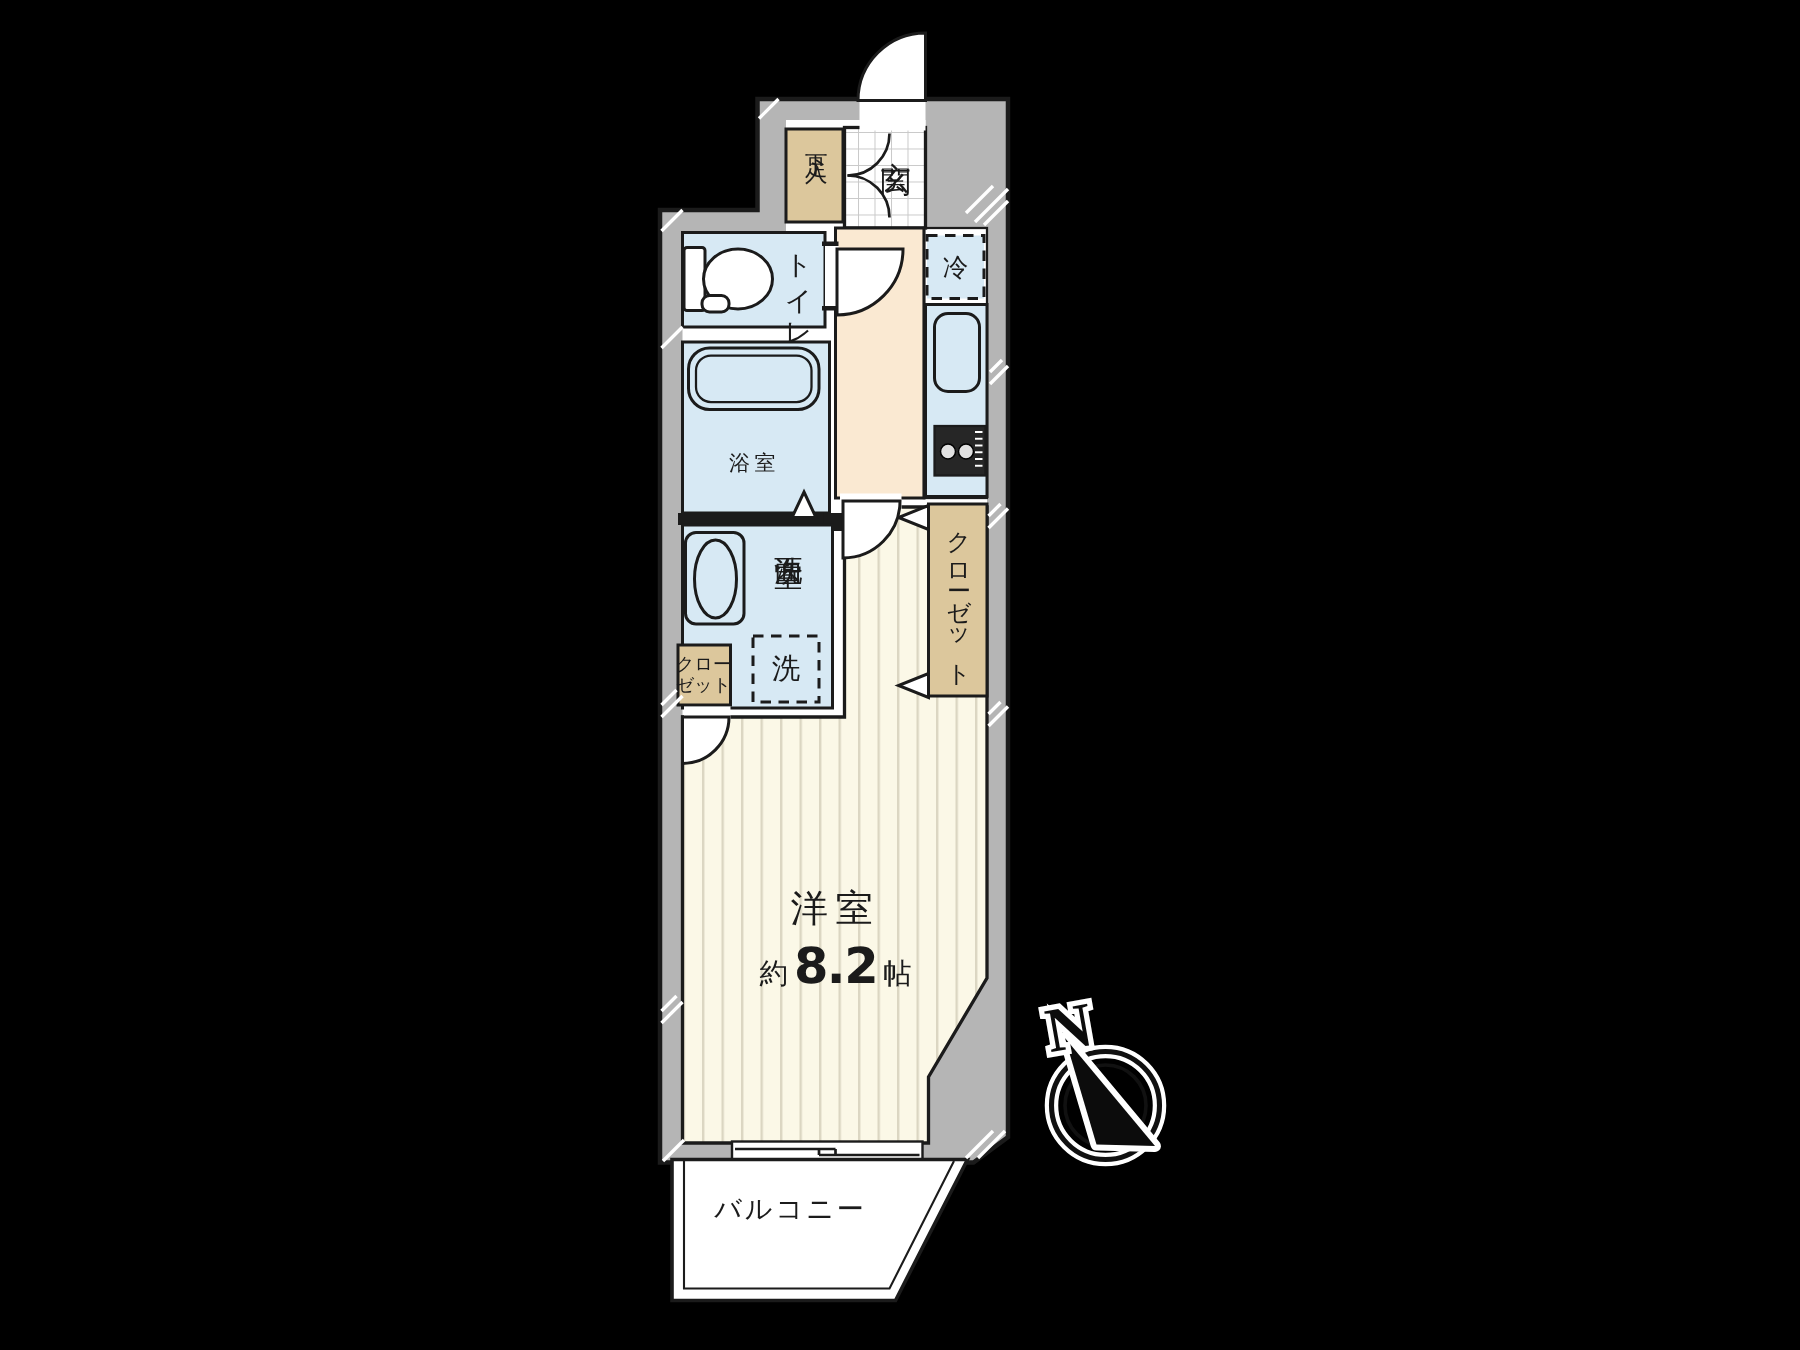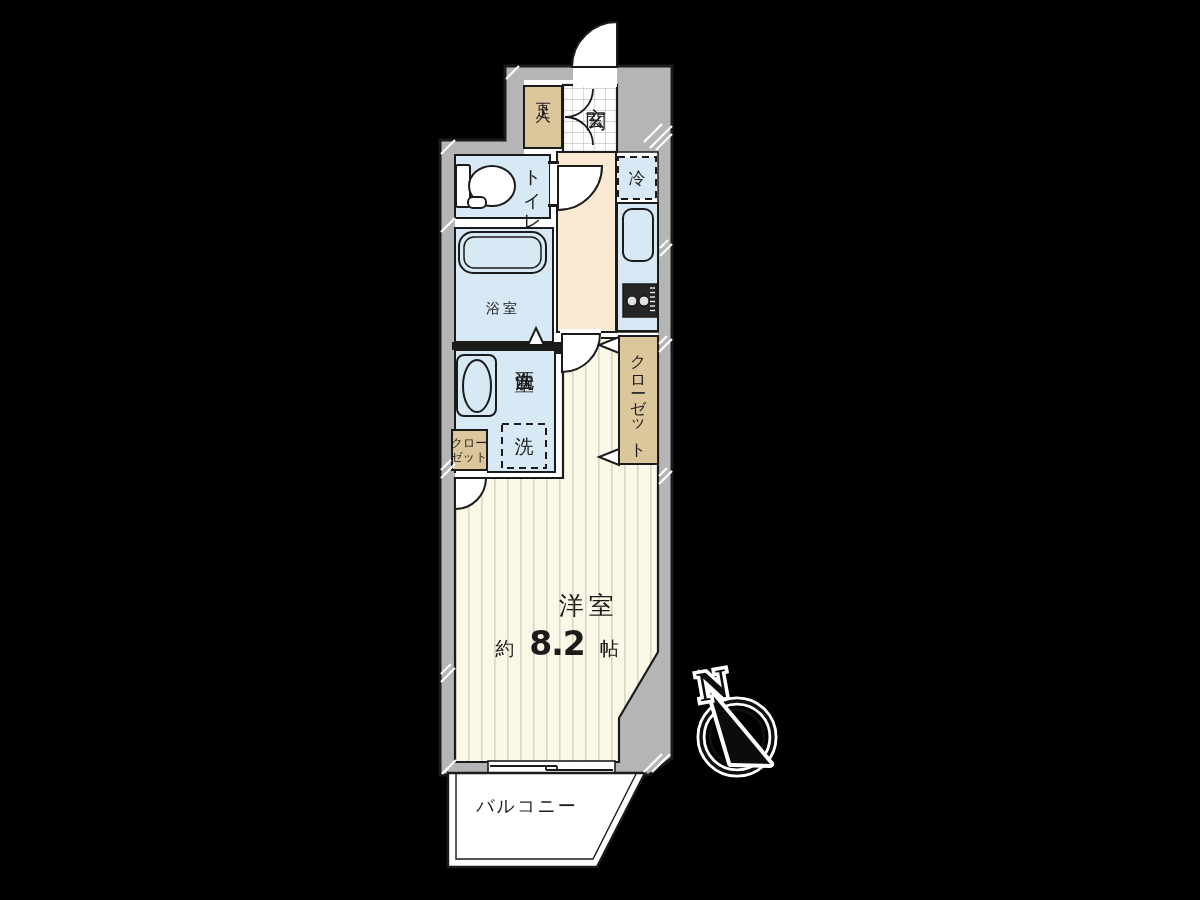--- a/index.html
+++ b/index.html
@@ -45,25 +45,25 @@
   .lbl-rei    {left:637px;top:179px;font-size:17px;}
   .lbl-bath   {left:503px;top:309px;font-size:14px;letter-spacing:3px;}
   .lbl-senmen {left:514px;top:356px;font-size:19px;letter-spacing:1px;}
   .lbl-sen    {left:524px;top:447px;font-size:19px;}
   .lbl-clsS   {left:469px;top:450px;font-size:12px;white-space:normal;width:44px;
                text-align:center;line-height:1.2;}
   .lbl-clsR   {left:630px;top:343px;font-size:16px;letter-spacing:3px;}
   .lbl-balcony{left:527px;top:807px;font-size:18px;letter-spacing:2px;}
   .room-label{position:absolute;left:557px;top:626px;transform:translate(-50%,-50%);
               text-align:center;color:#1b1b1b;}
-  .room-name{font-size:25px;letter-spacing:5px;text-align:right;}
+  .room-name{font-size:25px;letter-spacing:5px;}
   .room-size{display:flex;align-items:baseline;justify-content:center;margin-top:2px;}
   .room-size .sm{font-size:19px;}
   .room-size .big{font-size:33px;font-weight:bold;font-family:"DejaVu Sans", sans-serif;
-                  letter-spacing:-1px;margin:0 15px;text-align:center;}
+                  letter-spacing:-1px;margin:0 4px;text-align:center;}
 </style>
 </head>
 <body>
 
 <div id="stage">
 
 <svg id="plan-svg" width="1200" height="900" viewBox="0 0 1200 900">
   <defs>
     <pattern id="flooring" width="13" height="13" patternUnits="userSpaceOnUse">
       <rect width="13" height="13" style="fill:var(--c-floor,#fbf8e7)"></rect>

